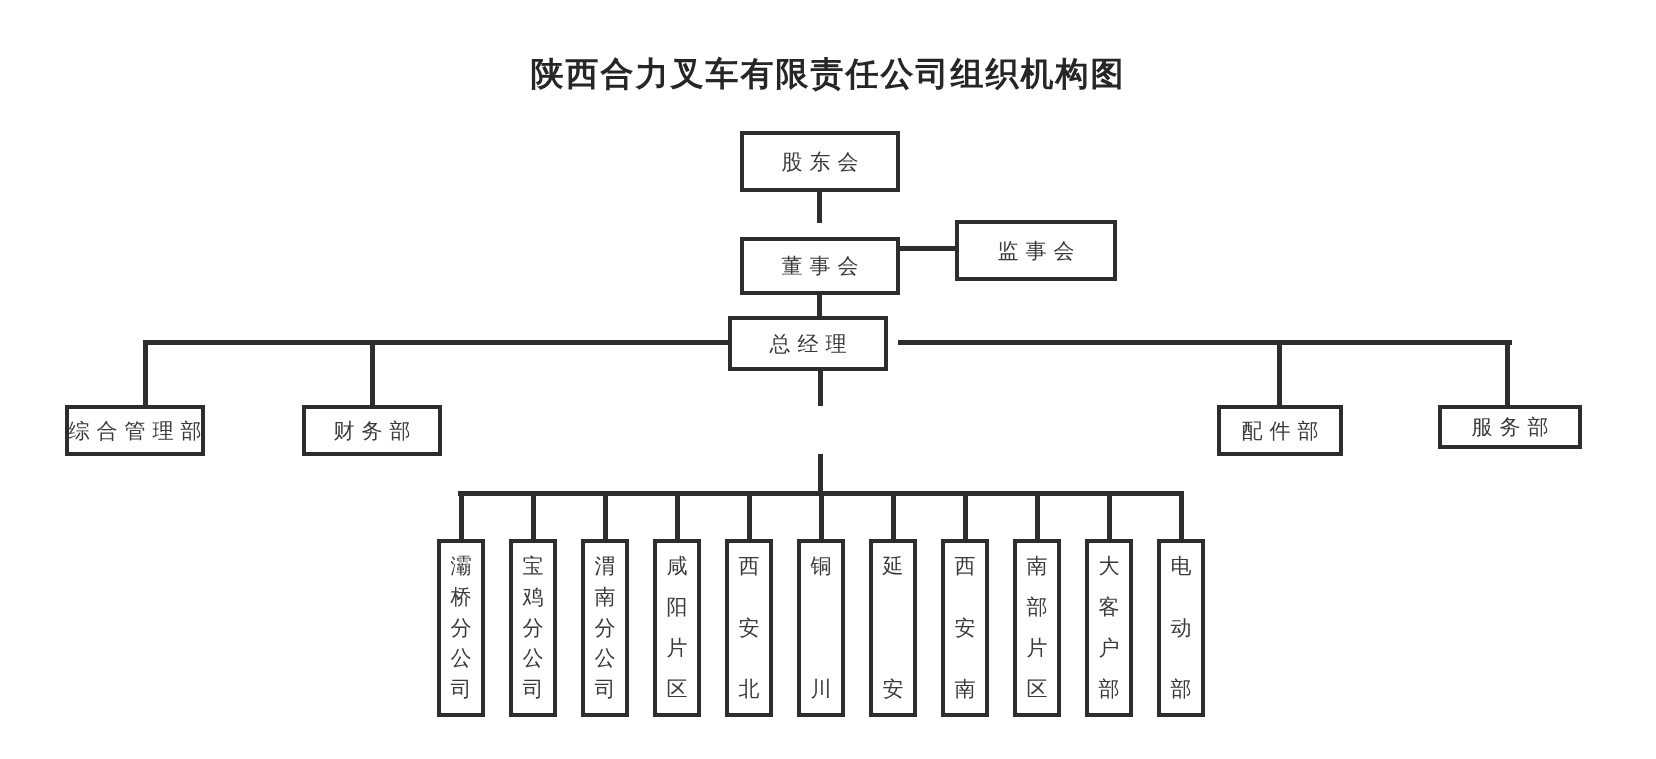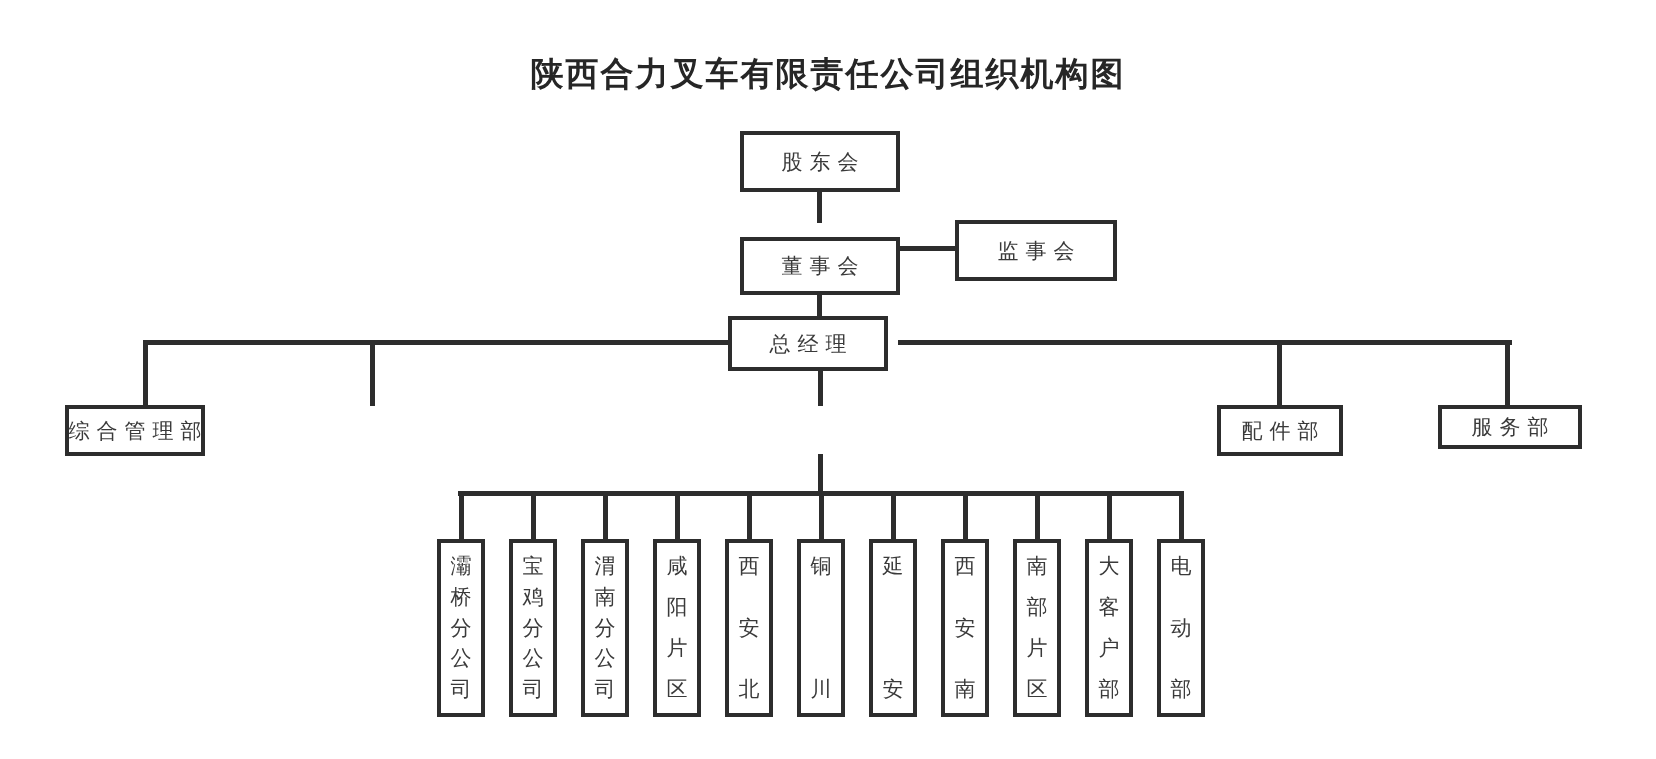--- a/index.html
+++ b/index.html
@@ -97,20 +97,23 @@
     <span>监事会</span>
   </div>
 
   <div class="box" style="left:728px; top:316px; width:160px; height:55px;">
     <span>总经理</span>
   </div>
 
   <div class="box" style="left:65px; top:405px; width:140px; height:51px;">
     <span>综合管理部</span>
   </div>
+  <div class="box" style="left:302px; top:405px; width:140px; height:51px;">
+    <span>财务部</span>
+  </div>
   <div class="box" style="left:1217px; top:405px; width:126px; height:51px;justify-content:center;">
     <span>配件部</span>
   </div>
   <div class="box" style="left:1438px; top:405px; width:144px; height:44px;">
     <span>服务部</span>
   </div>
 
   <div class="vbox" style="left:437px; top:539px; width:48px; height:178px;">
       <span>灞</span>
       <span>桥</span>

